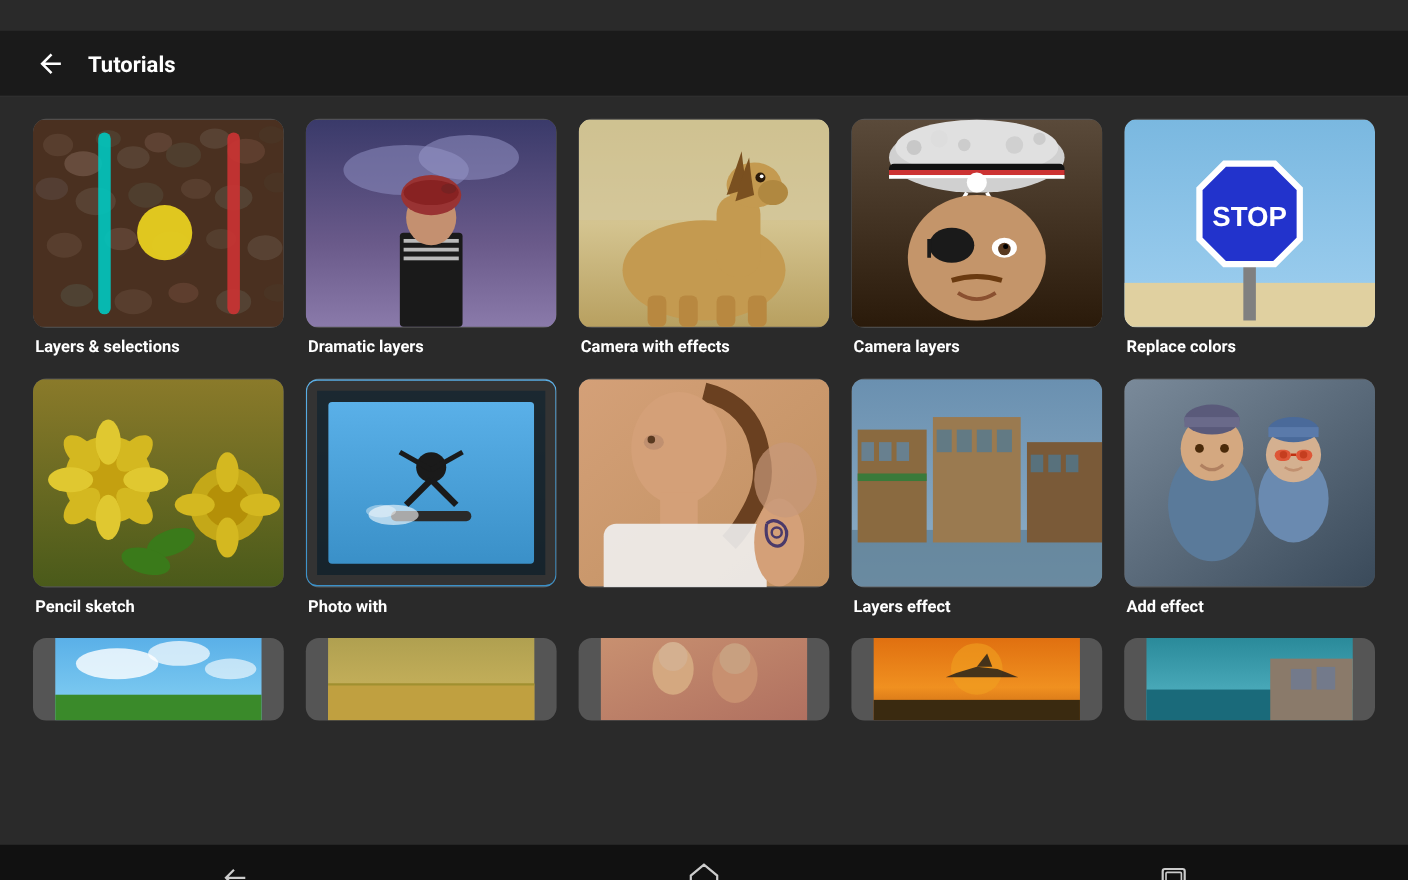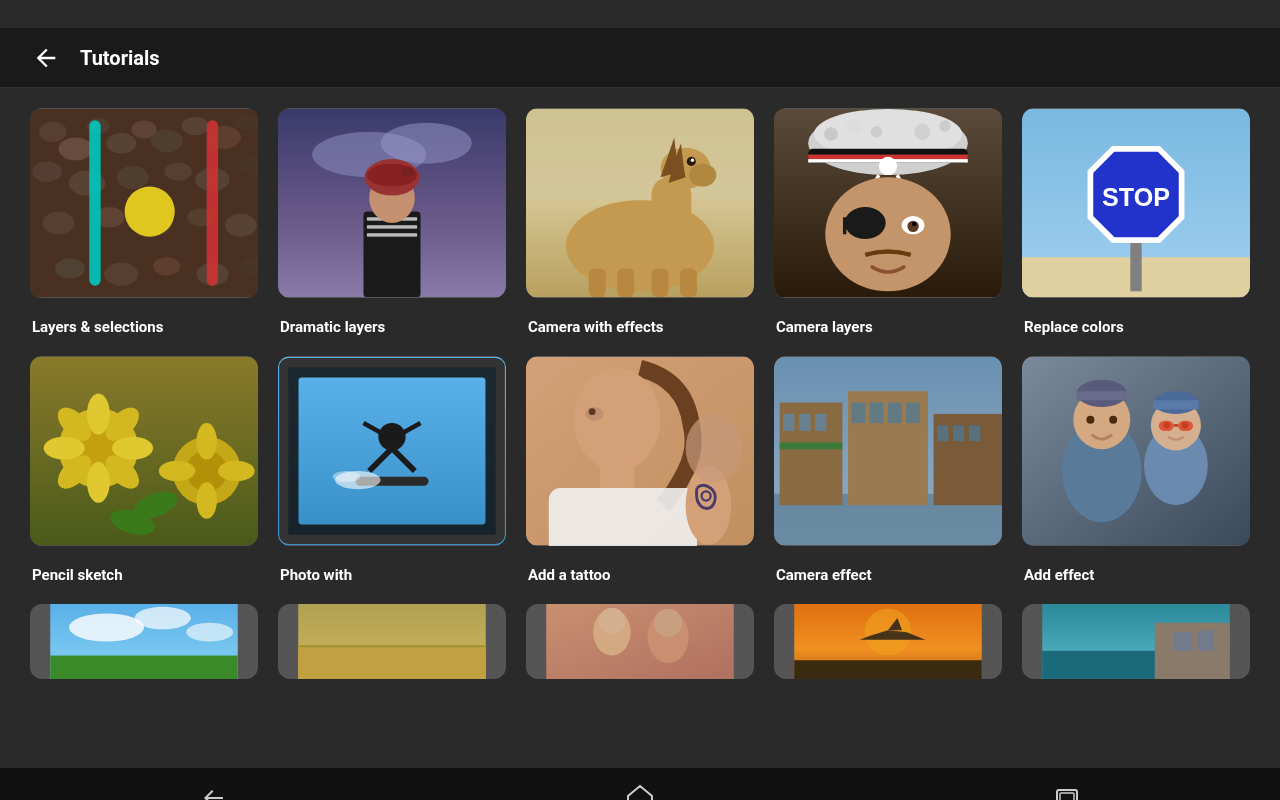--- a/index.html
+++ b/index.html
@@ -75,21 +75,20 @@
       overflow: hidden;
       background: #555;
       position: relative;
     }
 
     .tutorial-label {
       font-size: 15px;
       font-weight: bold;
       color: #fff;
       padding-left: 2px;
-      margin-top: 12px;
     }
 
     
     #bottom-nav {
       width: 100%;
       height: 60px;
       background: #111;
       display: flex;
       align-items: center;
       justify-content: space-around;
@@ -428,21 +427,20 @@
             <path d="M150,115 Q155,110 162,115 Q168,120 165,128 Q162,135 155,132 Q148,128 150,115" stroke="#4a3a6a" stroke-width="2.5" fill="none"></path>
             <circle cx="158" cy="122" r="4" stroke="#4a3a6a" stroke-width="2" fill="none"></circle>
 
             <ellipse cx="60" cy="50" rx="8" ry="6" fill="#c09070"></ellipse>
             <circle cx="58" cy="48" r="3" fill="#5a3a20"></circle>
 
             <ellipse cx="165" cy="80" rx="25" ry="30" fill="#c8987a" opacity="0.7"></ellipse>
           </svg>
         </div>
       </div>
-      <span class="tutorial-label">Add a tattoo</span>
     </div>
 
     <div class="tutorial-item">
       <div class="tutorial-thumb">
         <div class="thumb-inner">
           <svg viewBox="0 0 200 165" xmlns="http://www.w3.org/2000/svg" width="100%" height="100%">
             <defs>
               <linearGradient id="ruin-sky" x1="0" y1="0" x2="0" y2="1">
                 <stop offset="0%" stop-color="#6a90b0"></stop>
                 <stop offset="100%" stop-color="#90b0c8"></stop>
@@ -465,21 +463,21 @@
             <rect x="100" y="40" width="12" height="18" fill="#4a7a9a" opacity="0.7"></rect>
             <rect x="116" y="40" width="12" height="18" fill="#4a7a9a" opacity="0.7"></rect>
 
             <rect x="140" y="50" width="60" height="80" fill="#7a5a38"></rect>
             <rect x="143" y="60" width="10" height="14" fill="#4a7a9a" opacity="0.7"></rect>
             <rect x="157" y="60" width="10" height="14" fill="#4a7a9a" opacity="0.7"></rect>
             <rect x="171" y="60" width="10" height="14" fill="#4a7a9a" opacity="0.7"></rect>
           </svg>
         </div>
       </div>
-      <span class="tutorial-label">Camera effect</span>
+      <span class="tutorial-label">Layers effect</span>
     </div>
 
     <div class="tutorial-item">
       <div class="tutorial-thumb">
         <div class="thumb-inner">
           <svg viewBox="0 0 200 165" xmlns="http://www.w3.org/2000/svg" width="100%" height="100%">
             <defs>
               <linearGradient id="people-bg" x1="0" y1="0" x2="1" y2="1">
                 <stop offset="0%" stop-color="#7a8a9a"></stop>
                 <stop offset="100%" stop-color="#3a4a5a"></stop>

